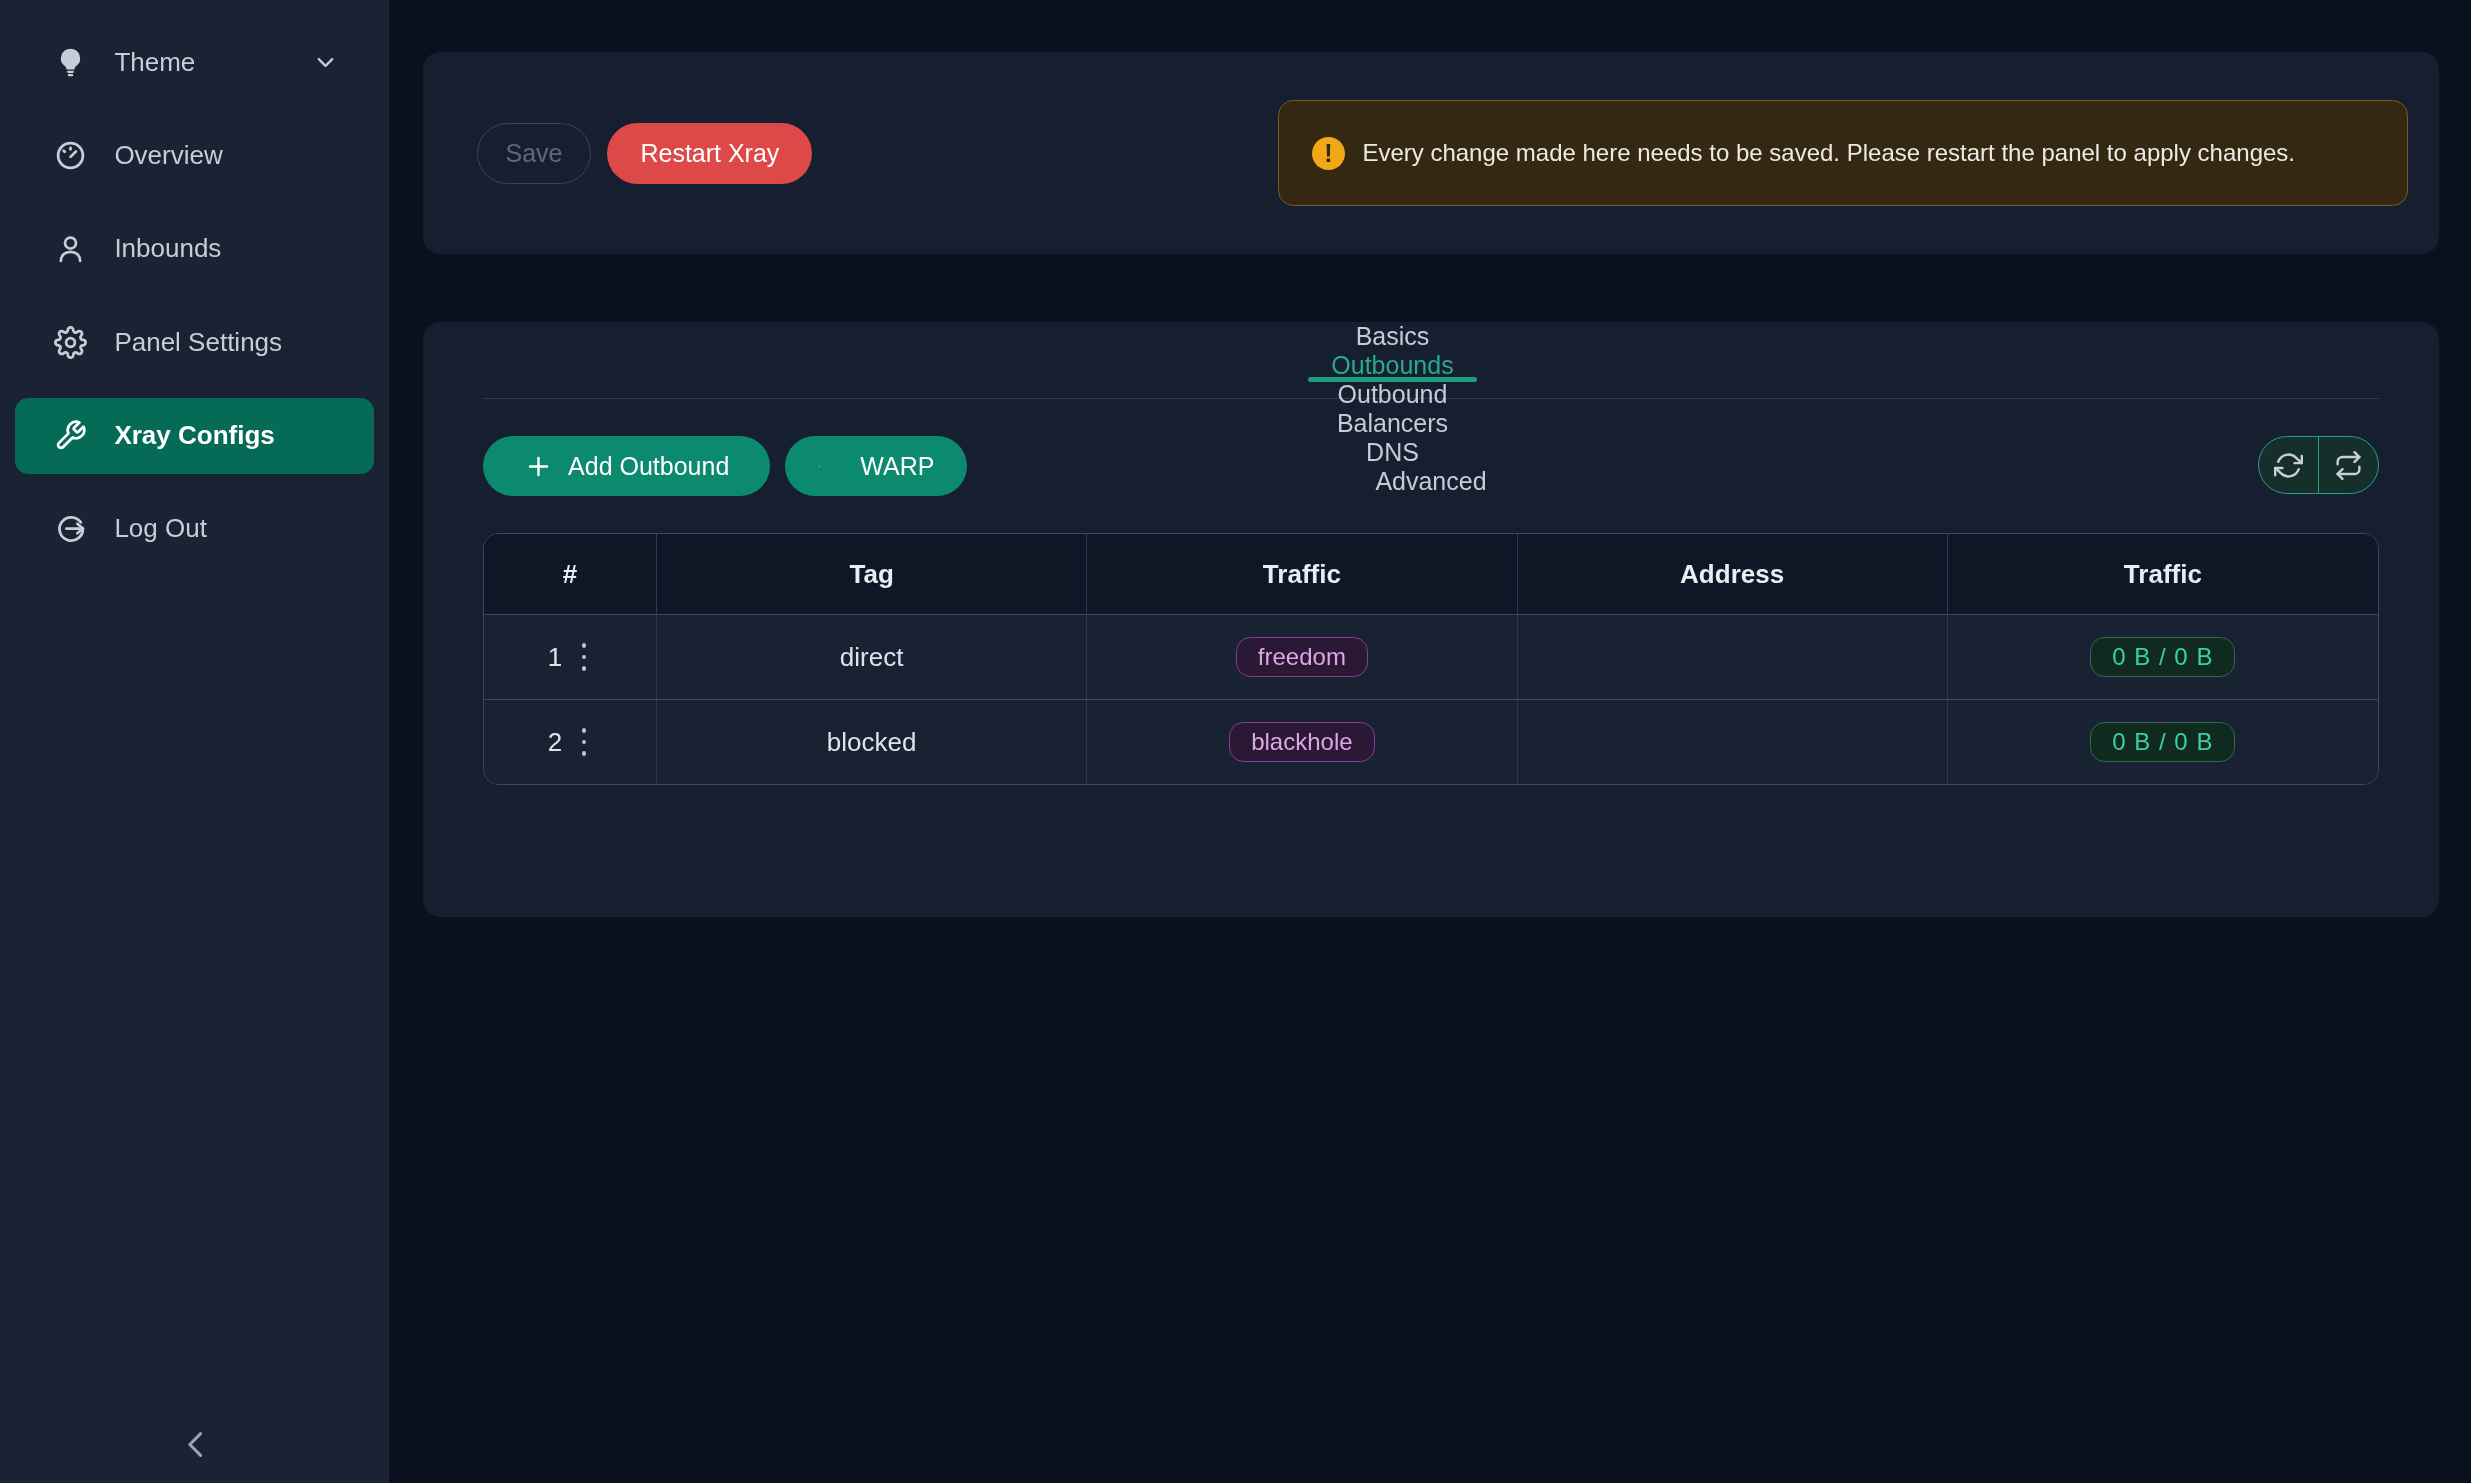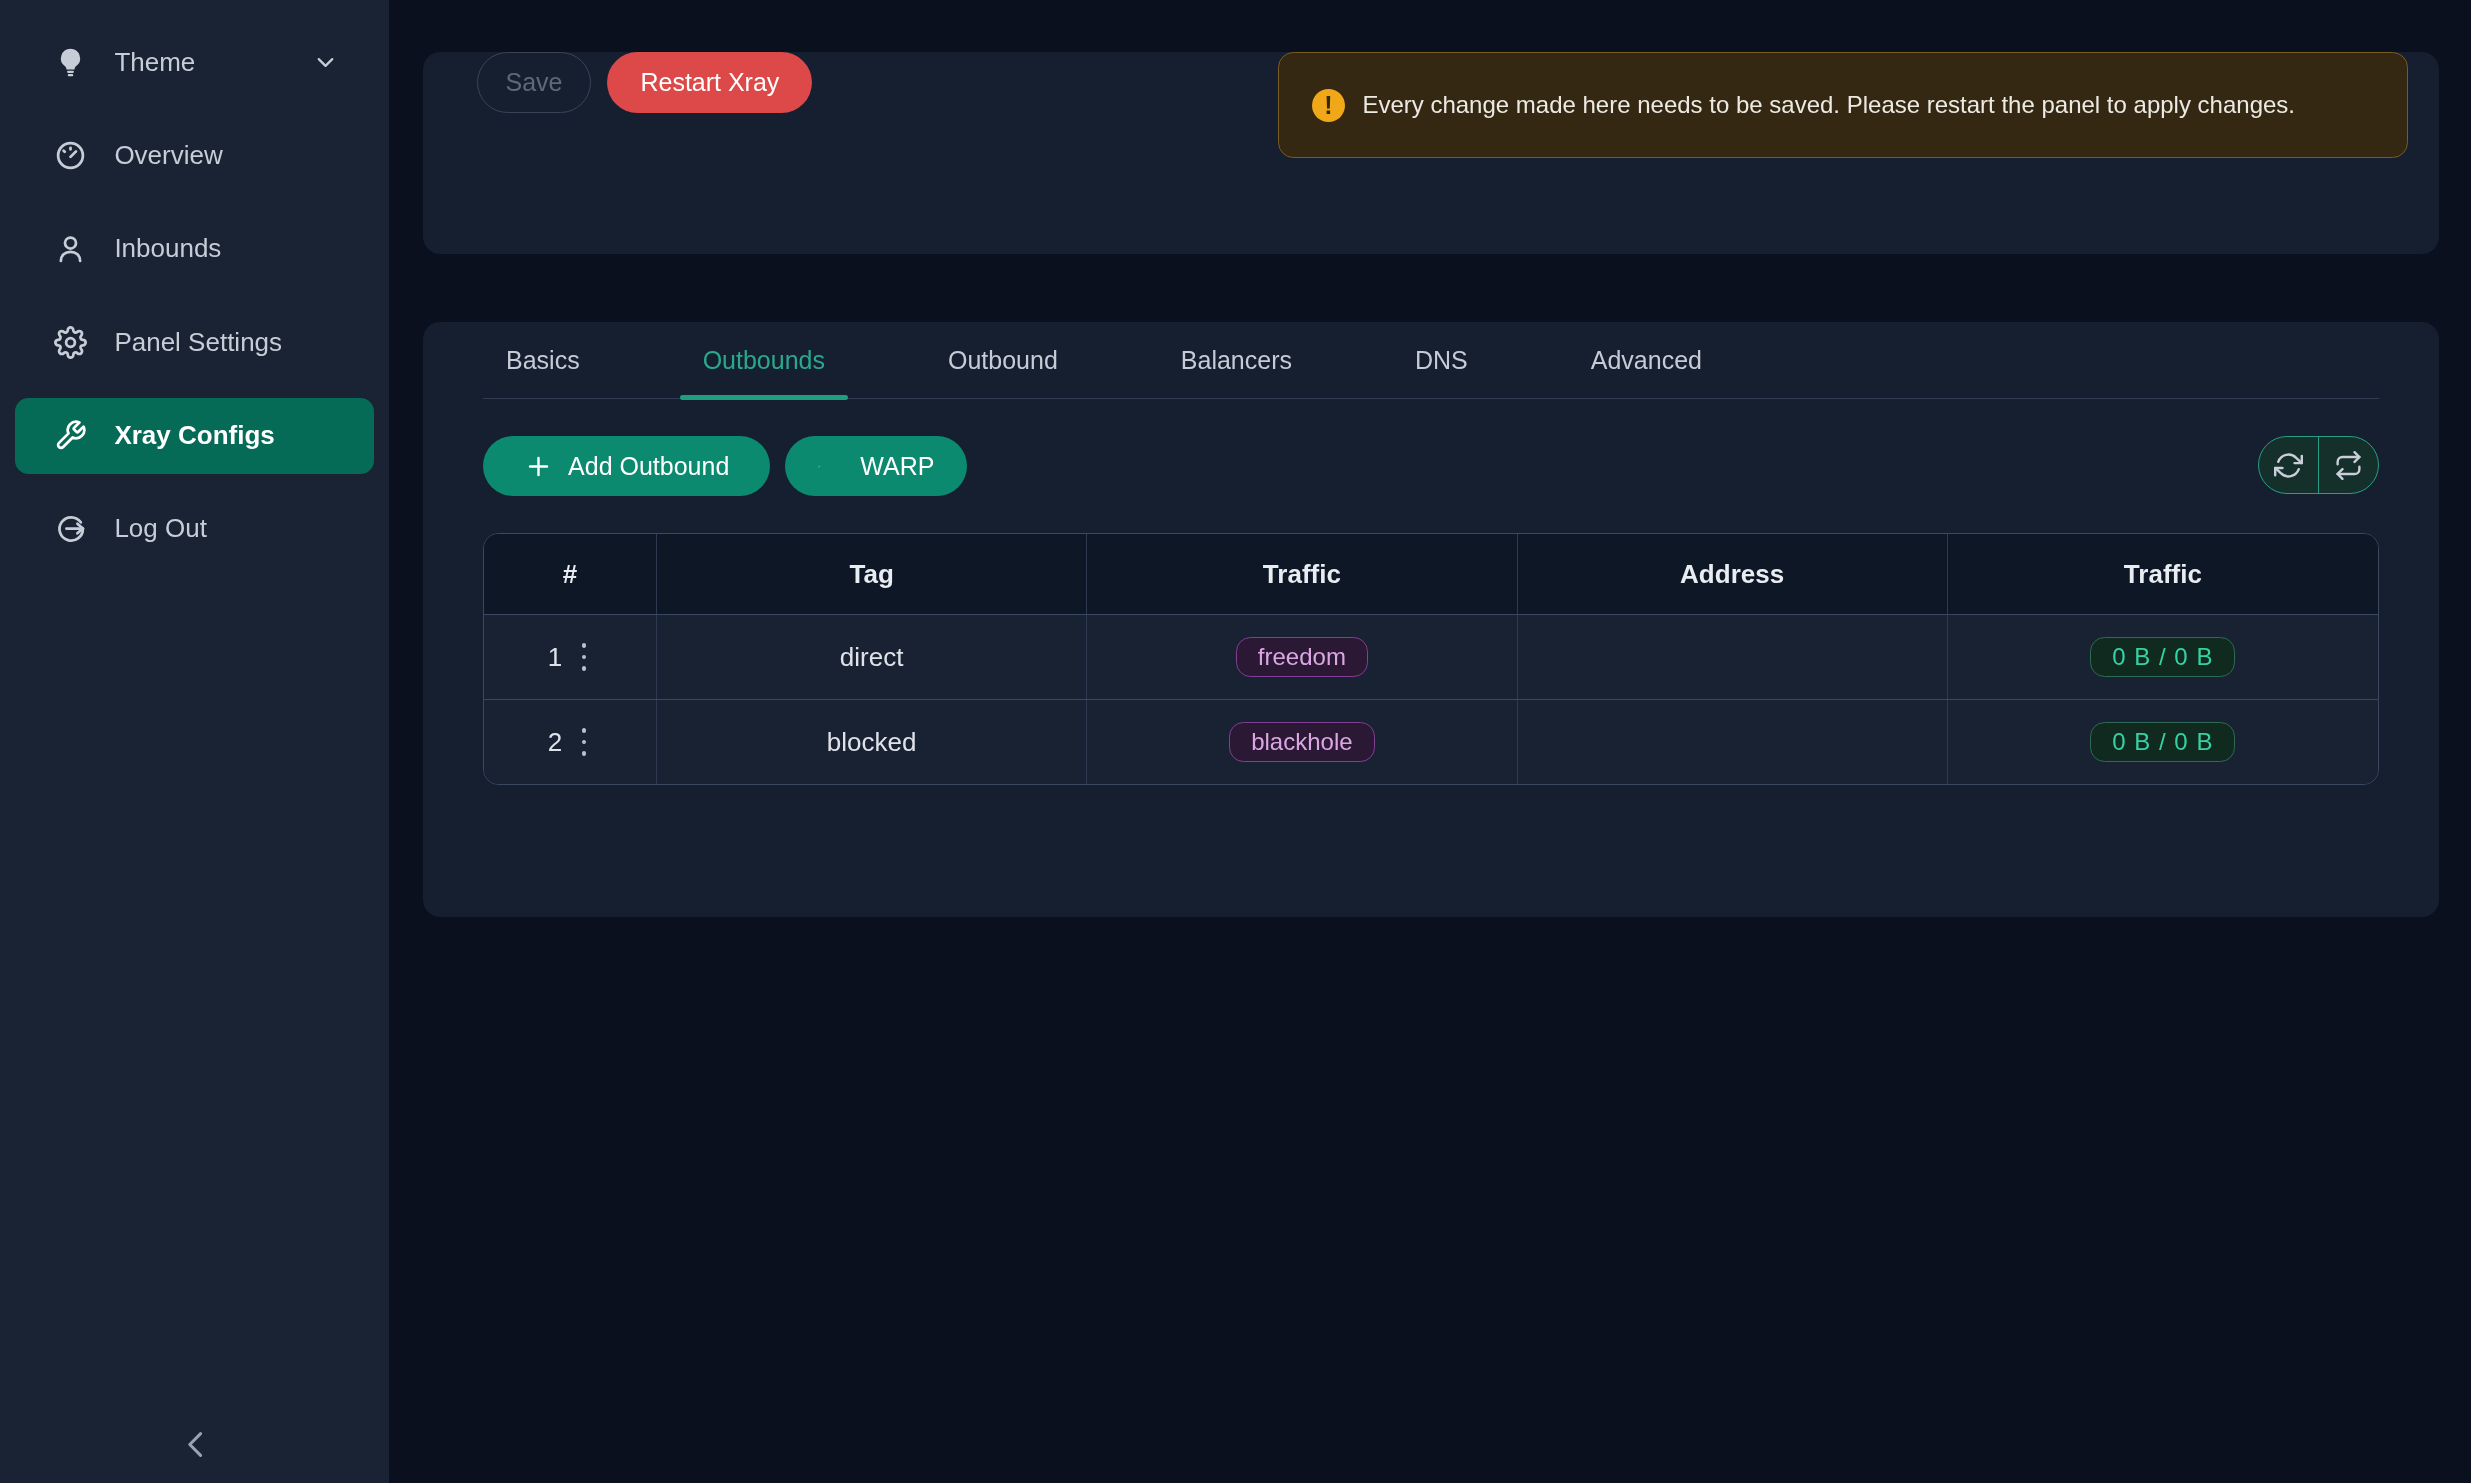--- a/index.html
+++ b/index.html
@@ -49,21 +49,21 @@
   }
   .card {
     background: #161F30;
     border-radius: 17.4px;
     width: 2016px;
   }
 
   
   .top-card {
     height: 202px;
-    display: flex; 
+    display: flex; align-items: center;
     padding: 0 31px 0 54px;
     margin-bottom: 35px;
   }
   .btn {
     border: none; border-radius: 31px;
     font-family: "Liberation Sans", sans-serif;
     font-size: 25px;
     cursor: pointer;
     display: inline-flex; align-items: center; justify-content: center;
   }
@@ -106,20 +106,21 @@
   }
 
   
   .content-card { height: 595px; padding: 0 60px; }
 
   
   .tabs {
     display: flex; align-items: center;
     margin-top: 68px; height: 77px;
     border-bottom: 1.9px solid #313D53;
+    flex-direction: column;
   }
   .tab {
     position: relative;
     height: 100%;
     display: flex; align-items: center;
     padding: 0 23px;
     margin-right: 77px;
     font-size: 25px;
     color: #C6CBD5;
     cursor: pointer;

